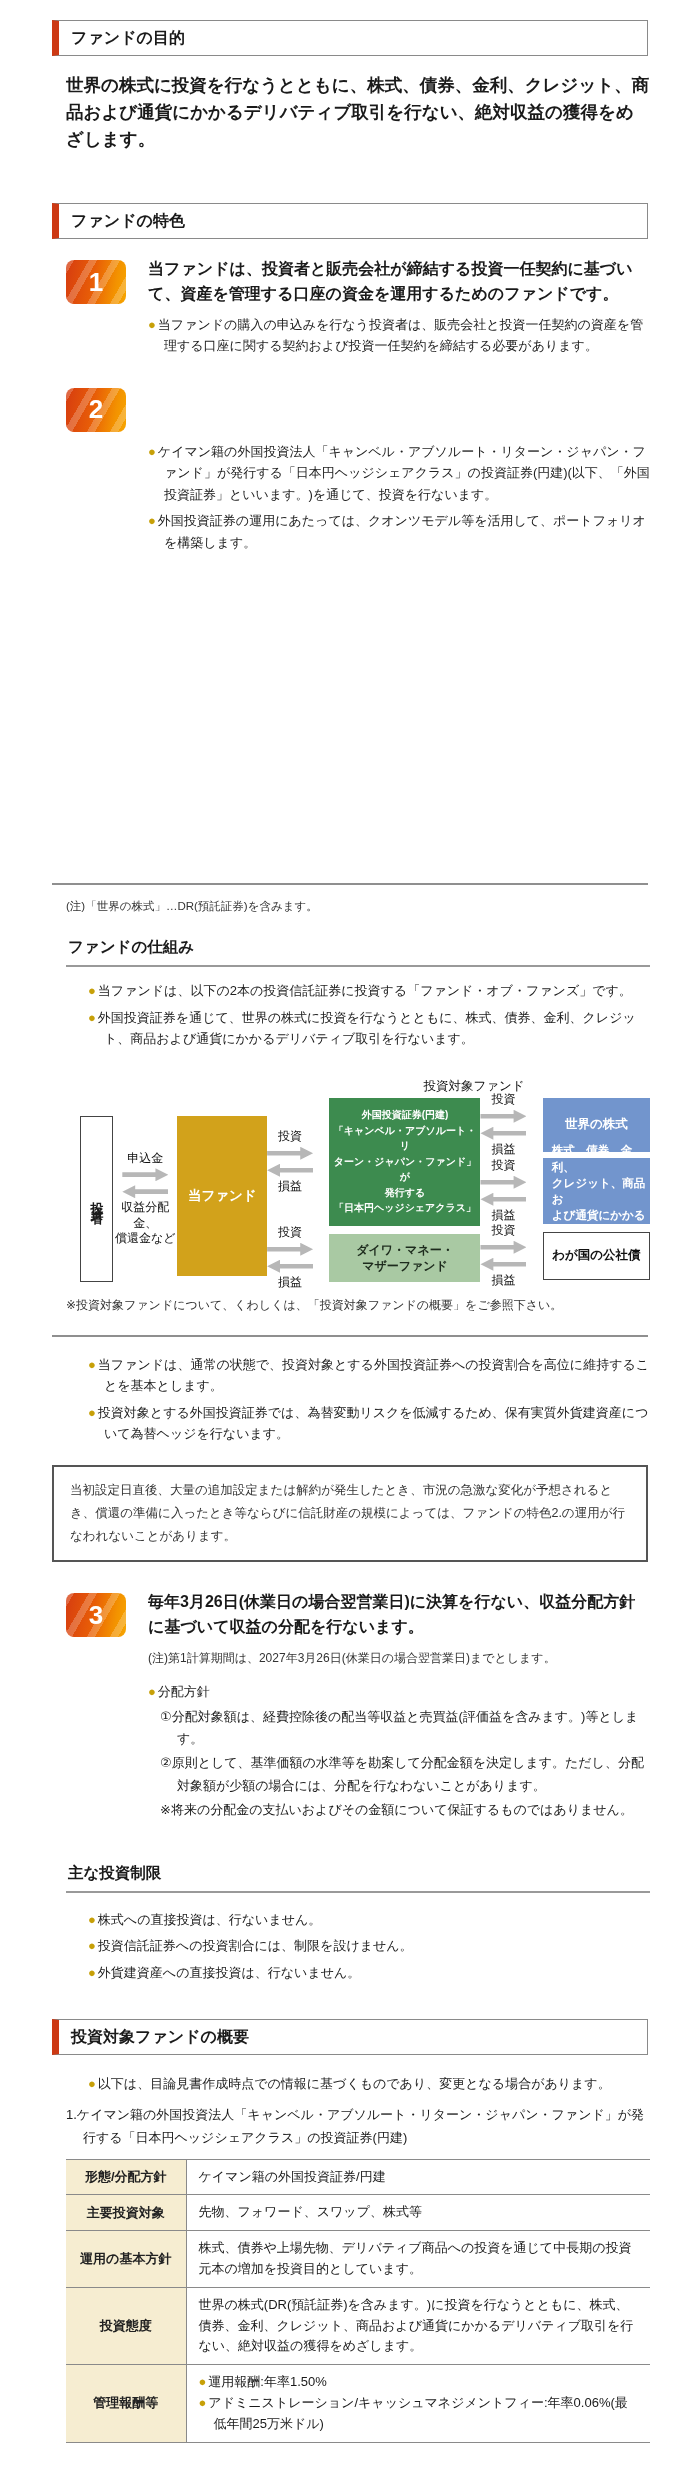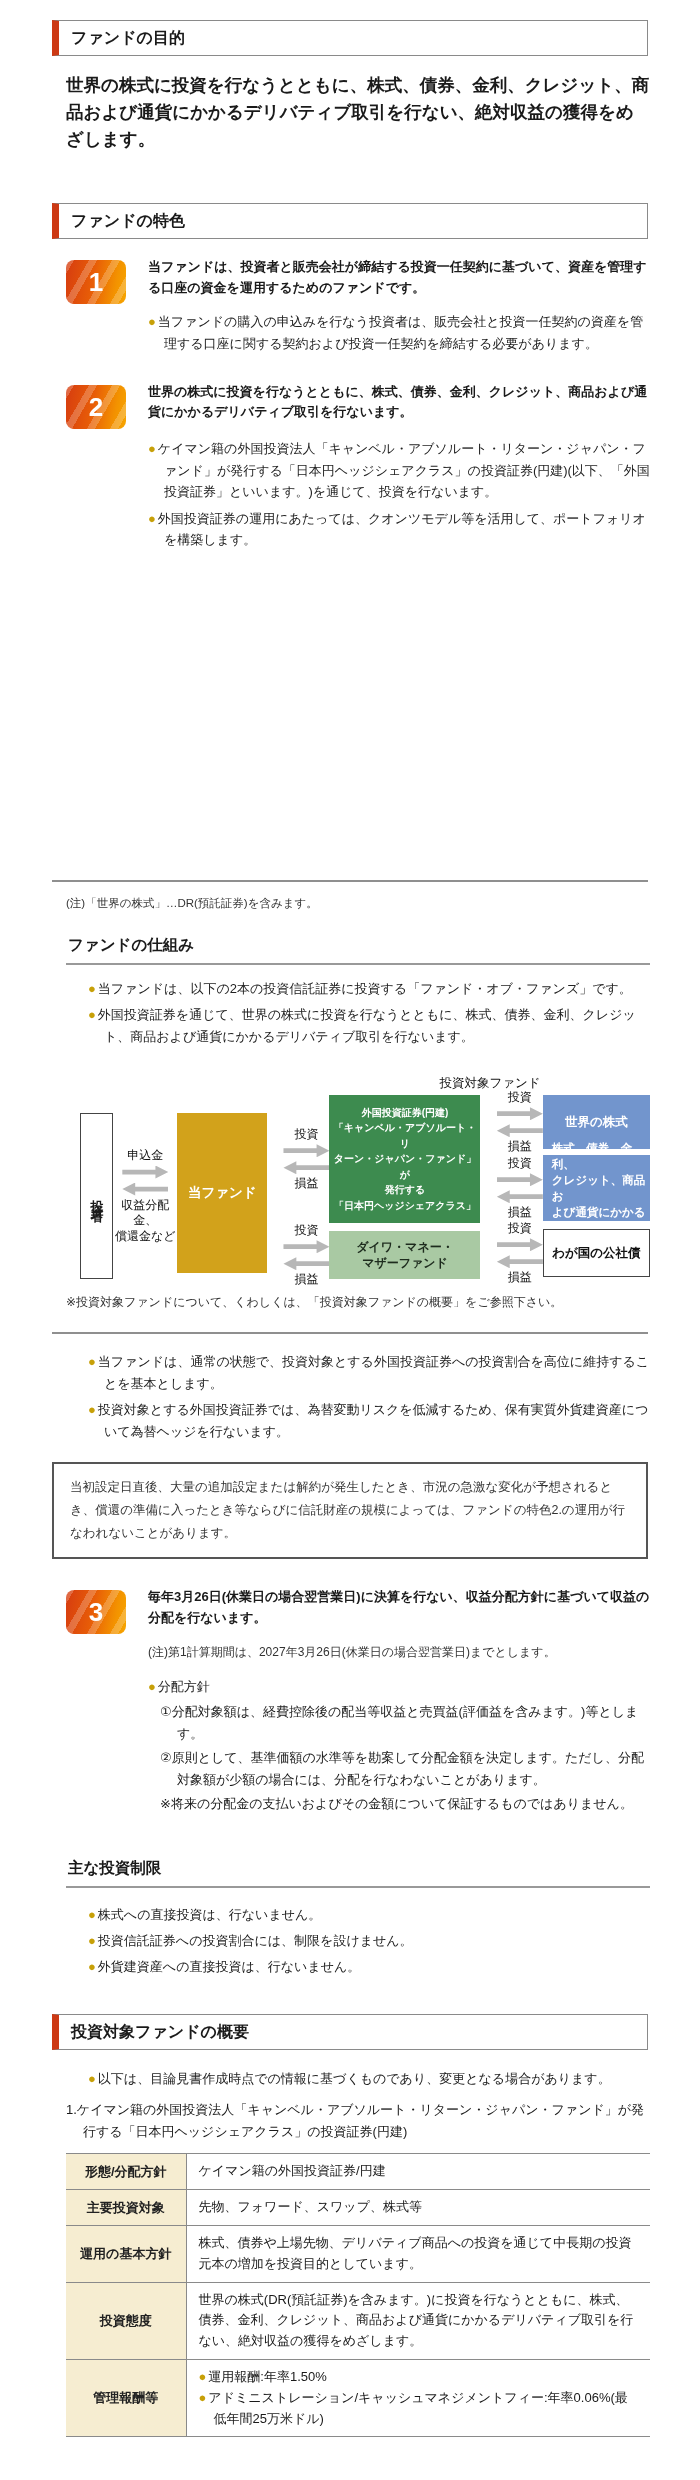--- a/index.html
+++ b/index.html
@@ -29,55 +29,55 @@
   
   .feature { display:flex; margin:18px 50px 0 66px; align-items:flex-start; }
   .badge {
     flex:0 0 60px; height:44px; border-radius:8px; margin-right:22px; margin-top:3px;
     background-image:
       repeating-linear-gradient(120deg, rgba(255,255,255,.22) 0 7px, rgba(255,255,255,0) 7px 20px),
       linear-gradient(100deg,#d63c10 0%,#e85d07 45%,#f39200 80%,#f7a600 100%);
     color:#fff; font-size:26px; font-weight:bold;
     display:flex; align-items:center; justify-content:center;
   }
-  .f-title { font-size:13px; font-weight:bold; line-height:1.55; }
+  .f-title { font-size:16px; font-weight:bold; line-height:1.55; }
 
   
   .bullet {
     font-size:13px; line-height:1.65; color:#222;
     padding-left:16px; text-indent:-16px; margin-top:5px;
   }
   .bullet::before { content:"●"; color:#c7a008; margin-right:2px; }
   .ind-feature { margin-left:148px; margin-right:44px; }
   .ind-body { margin-left:88px; margin-right:44px; }
 
   .smallnote { font-size:11.5px; color:#333; line-height:1.6; }
 
   hr.rule { border:none; border-top:2px solid #8f8f8f; margin:0 52px; }
 
   
   .diagram { position:relative; margin:28px 0 0 80px; width:570px; height:206px; font-size:12px; }
-  .dg-target-label { position:absolute; left:340px; top:0; width:140px; text-align:center; font-size:12.5px; color:#111; }
+  .dg-target-label { position:absolute; left:324px; top:0; width:140px; text-align:center; font-size:12.5px; color:#111; }
   .dg-row { position:absolute; top:20px; left:0; display:flex; width:570px; }
   .colbox { display:flex; flex-direction:column; }
   .dg-investor {
     width:34px; margin-top:18px; height:166px; border:1px solid #444;
     display:flex; align-items:center; justify-content:center;
   }
   .dg-investor span { writing-mode:vertical-rl; text-orientation:upright; font-weight:bold; font-size:13px; letter-spacing:5px; }
   .dg-zone2 { width:66px; margin-top:18px; height:166px; display:flex; flex-direction:column; align-items:center; justify-content:center; }
   .dg-fund {
     width:92px; margin-top:18px; height:160px; background:#d2a21b; color:#fff;
     font-weight:bold; font-size:13.5px; display:flex; align-items:center; justify-content:center;
   }
   .dg-zone3 { width:64px; }
   .dg-target { width:155px; }
   .dg-zone4 { width:64px; }
   .dg-right { width:110px; }
-  .zblock { display:flex; align-items:center; justify-content:flex-end; }
+  .zblock { display:flex; align-items:center; justify-content:flex-start; }
   .dg-green {
     height:128px; background:#3d8b4f; color:#fff; font-weight:bold; font-size:10px;
     line-height:1.55; text-align:center; display:flex; align-items:center; justify-content:center;
   }
   .dg-lgreen {
     height:48px; margin-top:8px; background:#a9c9a3; color:#1d2b1d; font-weight:bold; font-size:12px;
     line-height:1.35; text-align:center; display:flex; align-items:center; justify-content:center;
   }
   .dg-blue1 {
     height:54px; background:#7295cd; color:#fff; font-weight:bold; font-size:12.5px;
@@ -131,21 +131,20 @@
 </div>
 
 <div class="feature">
   <div class="badge">1</div>
   <div class="f-title">当ファンドは、投資者と販売会社が締結する投資一任契約に基づいて、資産を管理する口座の資金を運用するためのファンドです。</div>
 </div>
 <div class="bullet ind-feature" style="margin-top:7px">当ファンドの購入の申込みを行なう投資者は、販売会社と投資一任契約の資産を管理する口座に関する契約および投資一任契約を締結する必要があります。</div>
 
 <div class="feature" style="margin-top:28px">
   <div class="badge">2</div>
-  <div class="f-title">世界の株式に投資を行なうとともに、株式、債券、金利、クレジット、商品および通貨にかかるデリバティブ取引を行ないます。</div>
 </div>
 <div class="bullet ind-feature" style="margin-top:9px">ケイマン籍の外国投資法人「キャンベル・アブソルート・リターン・ジャパン・ファンド」が発行する「日本円ヘッジシェアクラス」の投資証券(円建)(以下、「外国投資証券」といいます。)を通じて、投資を行ないます。</div>
 <div class="bullet ind-feature">外国投資証券の運用にあたっては、クオンツモデル等を活用して、ポートフォリオを構築します。</div>
 
 <div style="height:330px"></div>
 
 <hr class="rule">
 <div class="smallnote" style="margin:12px 50px 0 66px">(注)「世界の株式」…DR(預託証券)を含みます。</div>
 
 <div class="subhead" style="margin-top:22px">

